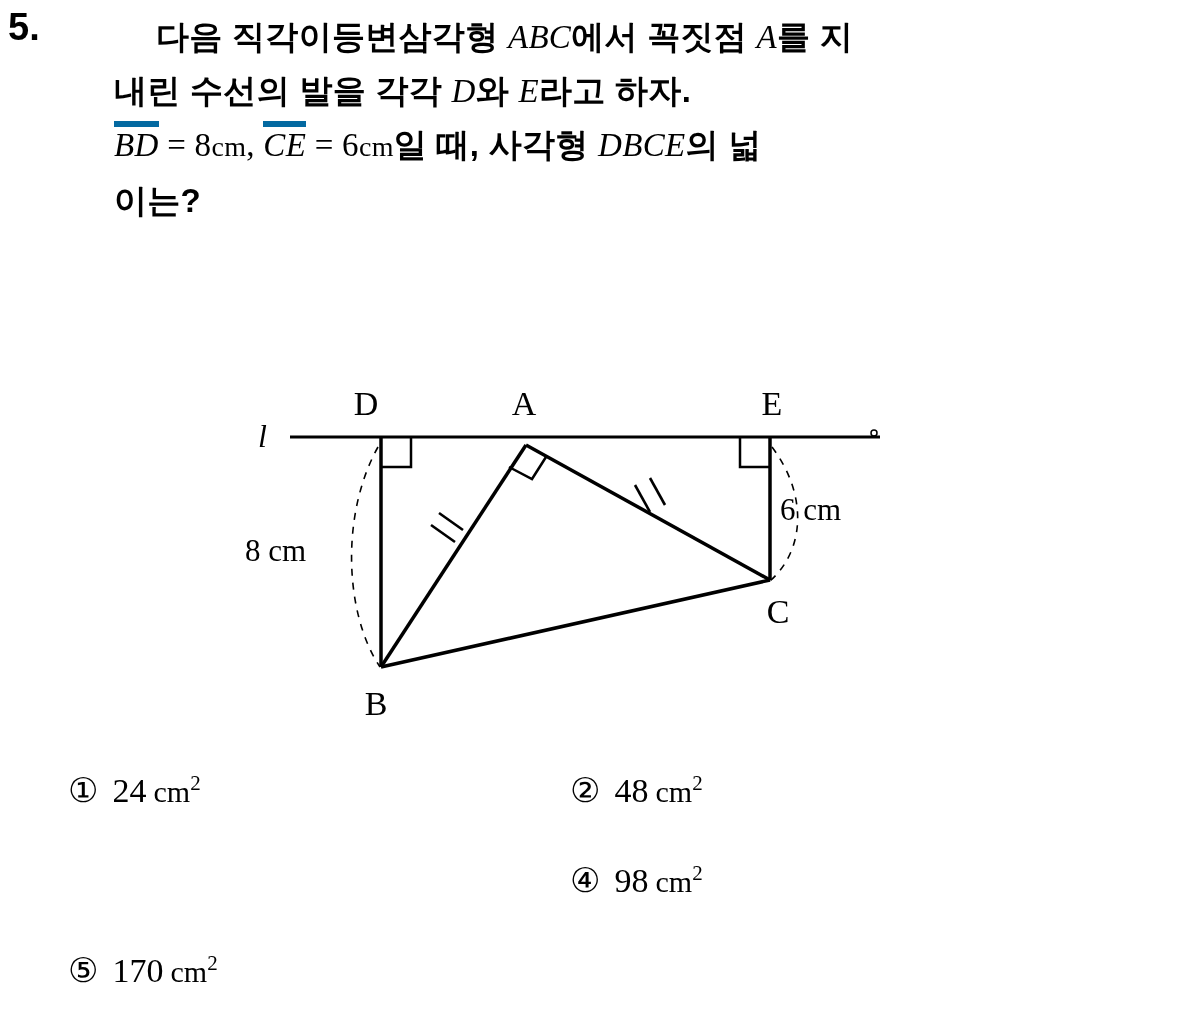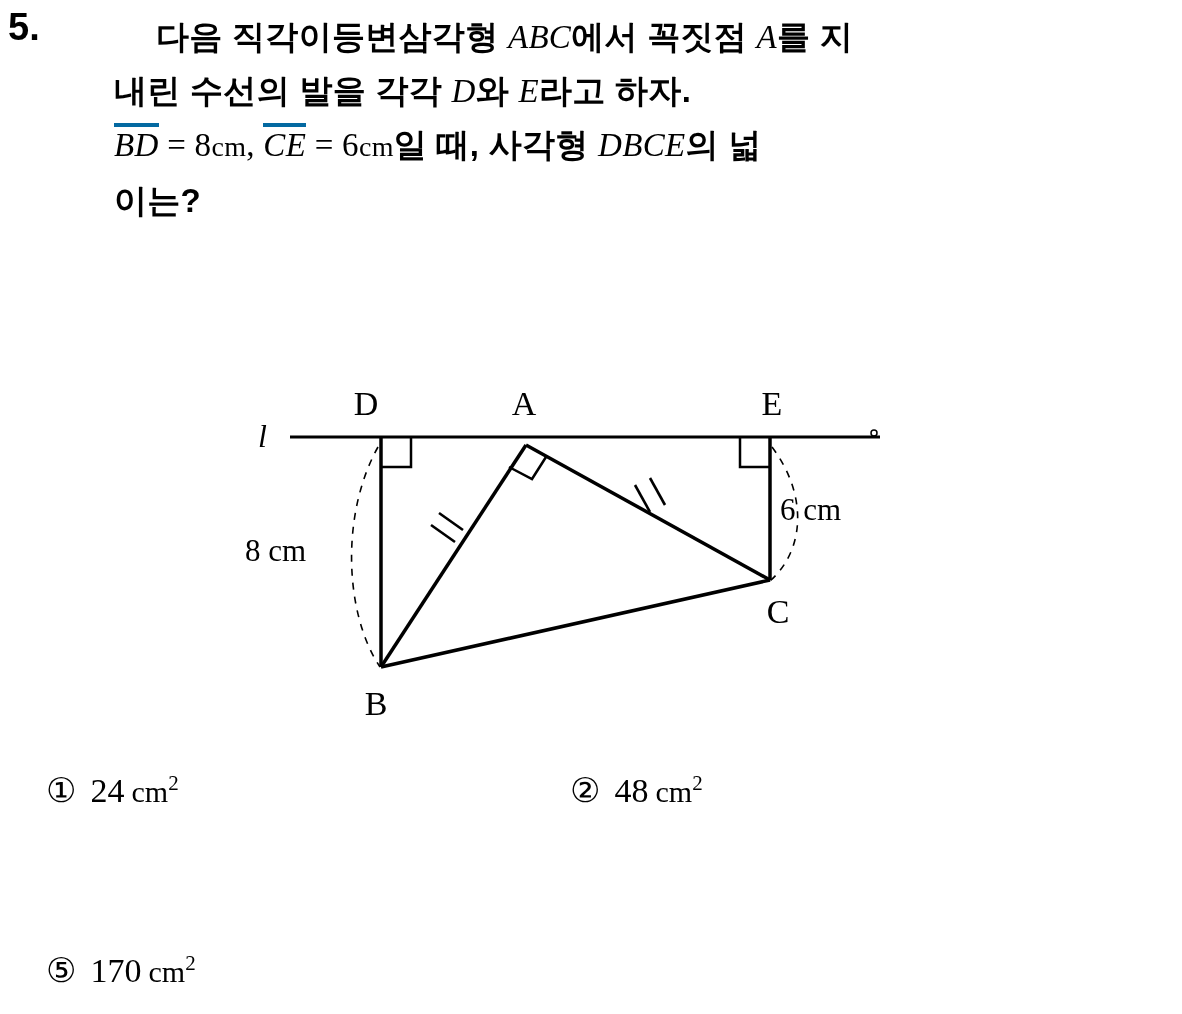--- a/index.html
+++ b/index.html
@@ -67,21 +67,21 @@
     font-weight: normal;
     font-size: 33px;
   }
   .unit {
     font-family: "Liberation Serif", serif;
     font-style: normal;
     font-weight: normal;
     font-size: 28px;
   }
   .overline {
-    border-top: 4px solid #0369a1;
+    border-top: 6px solid #0369a1;
     padding-top: 1px;
     display: inline-block;
     line-height: 1.05;
   }
   .sp { display: inline-block; width: 7px; }
 
   
   .figure {
     position: absolute;
     left: 180px;
@@ -108,21 +108,21 @@
     font-size: 34px;
     white-space: nowrap;
   }
   .choice .marker {
     font-size: 34px;
     margin-right: 14px;
   }
   .choice .val { font-size: 34px; }
   .choice .cmunit { font-size: 30px; }
   .choice sup { font-size: 21px; vertical-align: super; }
-  .col-1 { left: 46px; }
+  .col-1 { left: 68px; }
   .col-2 { left: 570px; text-align: center; }
 </style>
 </head>
 <body>
 
 <div class="page">
 
   <div class="question">
     <div class="q-number">5.</div>
     <div class="q-body">
@@ -178,20 +178,23 @@
   <div class="choices">
     <div class="choice-row">
       <div class="choice col-1">
         <span class="marker">①</span><span class="val">24</span><span class="sp"></span><span class="cmunit">cm</span><sup>2</sup>
       </div>
       <div class="choice col-2">
         <span class="marker">②</span><span class="val">48</span><span class="sp"></span><span class="cmunit">cm</span><sup>2</sup>
       </div>
     </div>
     <div class="choice-row">
+      <div class="choice col-2">
+        <span class="marker">④</span><span class="val">98</span><span class="sp"></span><span class="cmunit">cm</span><sup>2</sup>
+      </div>
     </div>
     <div class="choice-row">
       <div class="choice col-1">
         <span class="marker">⑤</span><span class="val">170</span><span class="sp"></span><span class="cmunit">cm</span><sup>2</sup>
       </div>
     </div>
   </div>
 
 </div>
 

